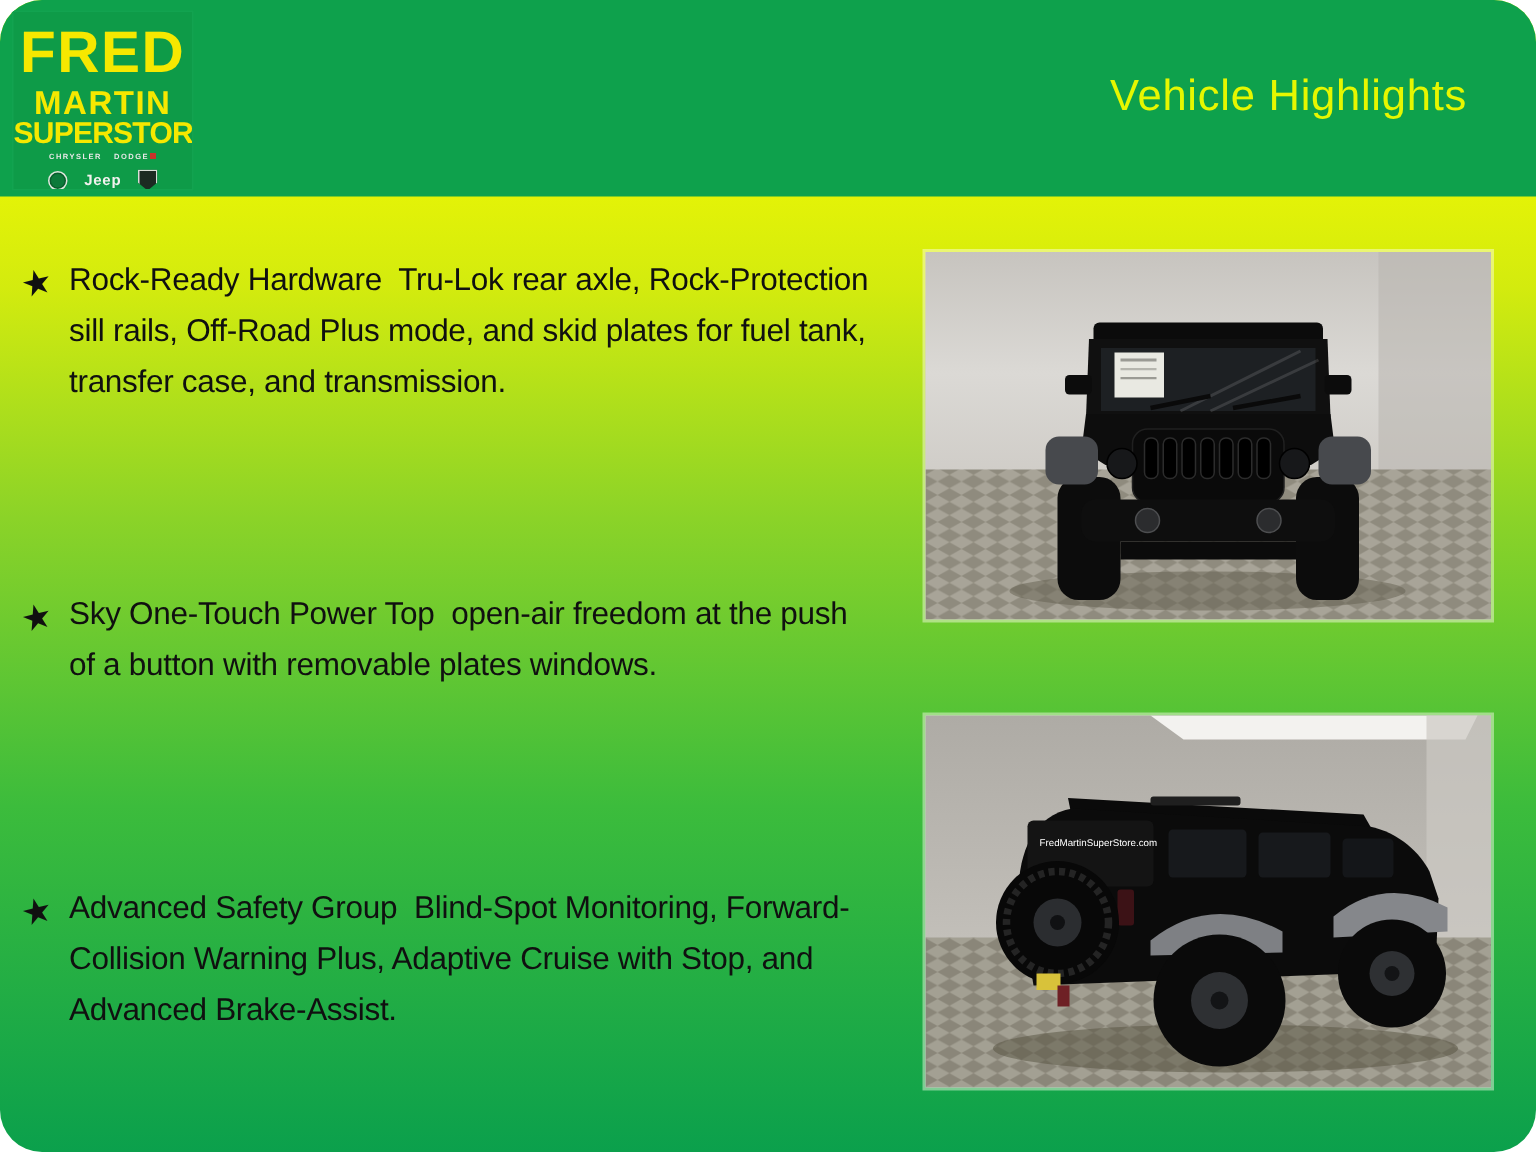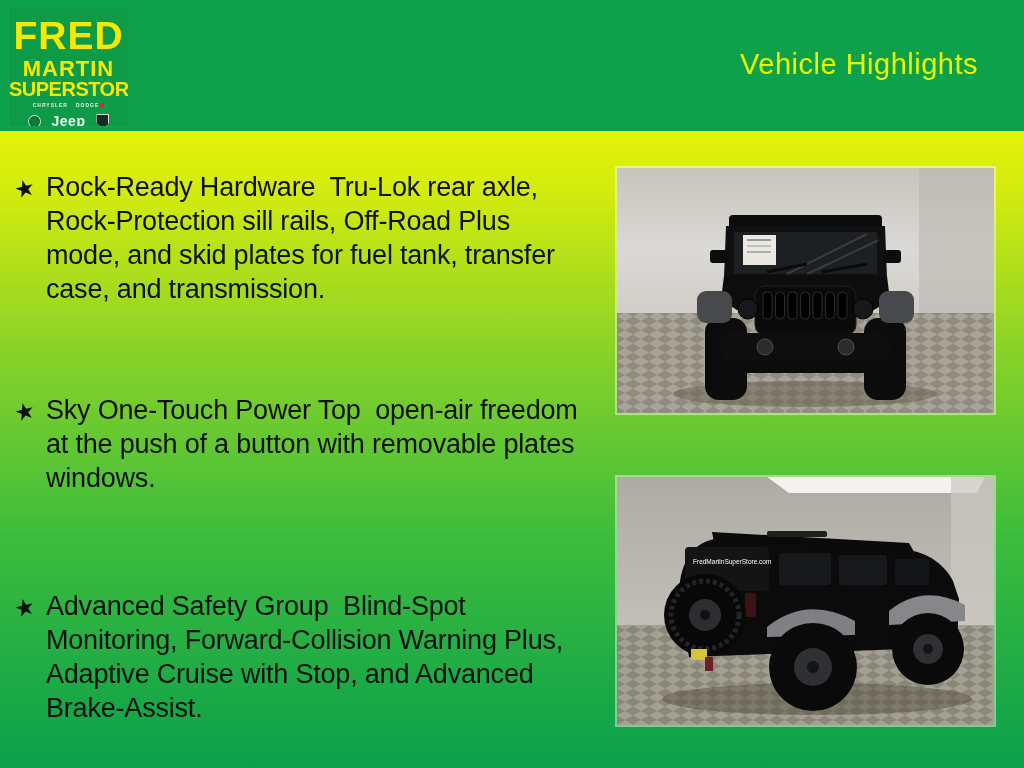--- a/index.html
+++ b/index.html
@@ -1,20 +1,21 @@
 <!DOCTYPE html>
 <html><head>
 <meta charset="utf-8">
 <style>
   html,body{margin:0;padding:0;}
   .slide{
     position:relative; width:1024px; height:768px; overflow:hidden;
     font-family:"Liberation Sans", sans-serif;
     background:linear-gradient(180deg,
       #f4fa00 0%, #f4fa00 9%, #d3eb0e 25%, #8bd328 45%, #3cbc3c 70%, #0ba04c 100%);
+    border-radius:28px;
   }
   
   .header{
     position:absolute; left:0; top:0; width:1024px; height:131px;
     background:#0ea14c;
   }
   .logo-box{
     position:absolute; left:8px; top:7px; width:119px; height:118px;
     background:#0e9b48; border:1px solid #12a350;
     text-align:center; color:#f6e800; overflow:hidden;
@@ -27,41 +28,41 @@
     letter-spacing:1px; display:flex; justify-content:center; gap:8px; align-items:center;
   }
   .red-chip{display:inline-block; width:4px; height:4px; background:#c8342a; margin-left:1px;}
   .logo-badges{
     margin-top:5px; display:flex; justify-content:center; align-items:center; gap:11px;
   }
   .fiat-badge{
     display:inline-block; width:11px; height:11px; border-radius:50%;
     background:#0c7a3a; border:1px solid #dfe5dd; box-shadow:inset 0 0 0 1px #0a5c2d;
   }
-  .jeep-word{color:#f2f2ee; font-weight:bold; font-size:14px; letter-spacing:0.5px;}
+  .jeep-word{color:#f2f2ee; font-weight:bold; font-size:10px; letter-spacing:0.5px;}
   .ram-badge{
     display:inline-block; width:11px; height:12px; background:#1c2b22;
     border:1px solid #d9ded7;
     clip-path:polygon(0 0,100% 0,100% 62%,50% 100%,0 62%);
   }
   .page-title{
     position:absolute; top:48px; right:46px;
     color:#e6f700; font-size:29px; letter-spacing:0.5px;
   }
   
   .bullet{
     position:absolute; left:14px; display:flex; align-items:flex-start;
     color:#101010;
   }
   .bullet .star{
     width:32px; font-size:23px; line-height:30px; margin-top:2px;
     transform:rotate(-14deg); flex:0 0 32px;
   }
   .bullet .btext{
-    width:540px; font-size:27px; line-height:34px; letter-spacing:-0.2px;
+    width:540px; font-size:21px; line-height:34px; letter-spacing:-0.2px;
     white-space:pre-wrap;
   }
   .b1{top:170px;} .b2{top:393px;} .b3{top:589px;}
   
   .photo{
     position:absolute; left:617px; width:377px;
     box-shadow:0 0 0 2px rgba(255,255,240,0.45);
     background:#cfccc7;
   }
   .photo-top{top:168px; height:245px;}

